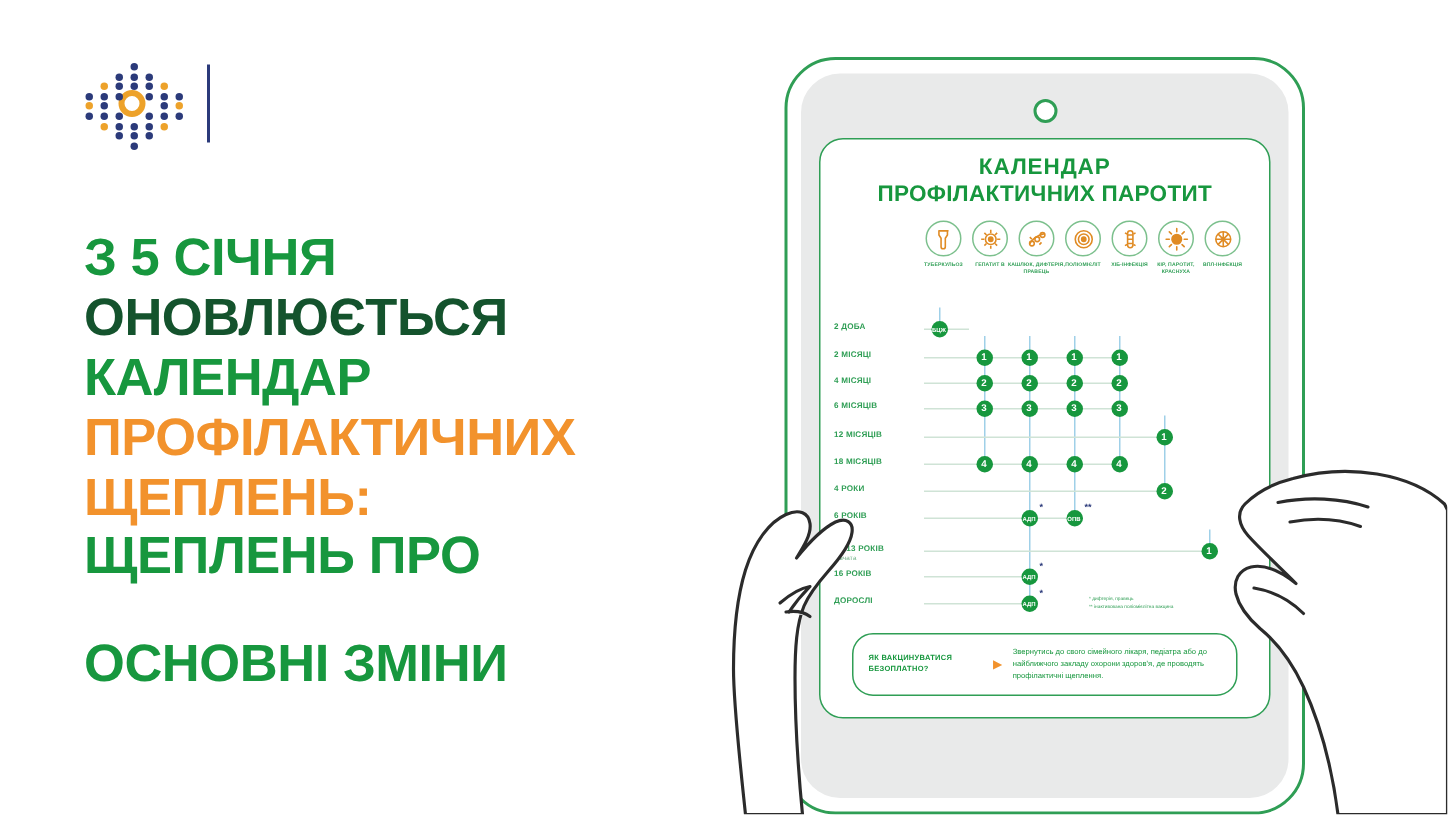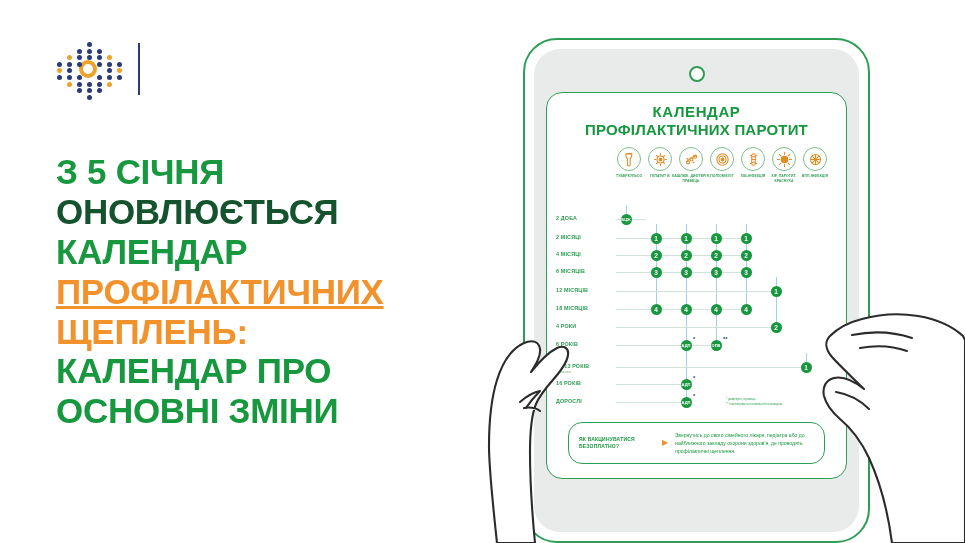--- a/index.html
+++ b/index.html
@@ -152,24 +152,24 @@
       <div class="ldot" style="left: 45px; top: 50.2px;"></div>
       <div class="ldot" style="left: 35px; top: 56.8px;"></div>
     </div>
   <div id="logo-divider"></div>
 </div>
 
 <div id="headline">
     <span class="ln" style="color: rgb(23, 151, 62);">З 5 СІЧНЯ</span>
     <span class="ln" style="color: #14532d;">ОНОВЛЮЄТЬСЯ</span>
     <span class="ln" style="color: rgb(23, 151, 62);">КАЛЕНДАР</span>
-    <span class="ln or" style="color: rgb(242, 146, 44); text-decoration: underline;">ПРОФІЛАКТИЧНИХ</span>
+    <span class="ln or" style="color: rgb(242, 146, 44);">ПРОФІЛАКТИЧНИХ</span>
     <span class="ln or" style="color: rgb(242, 146, 44);">ЩЕПЛЕНЬ:</span>
-    <span class="ln" style="color: rgb(23, 151, 62);">КАЛЕНДАР ПРО</span>
-    <span class="ln" style="color: rgb(23, 151, 62);">ОСНОВНІ ЗМІНИ</span>
+    <span class="ln" style="color: rgb(23, 151, 62);">ЩЕПЛЕНЬ ПРО</span>
+    <span class="ln" style="color: rgb(23, 151, 62); margin-top: 32px;">ОСНОВНІ ЗМІНИ</span>
   </div>
 
 <div id="tablet">
   <div id="tablet-bezel"></div>
   <div id="camera"></div>
 
   <div id="screen">
 
     <div id="cal-title">
       <span class="t1">КАЛЕНДАР</span>

